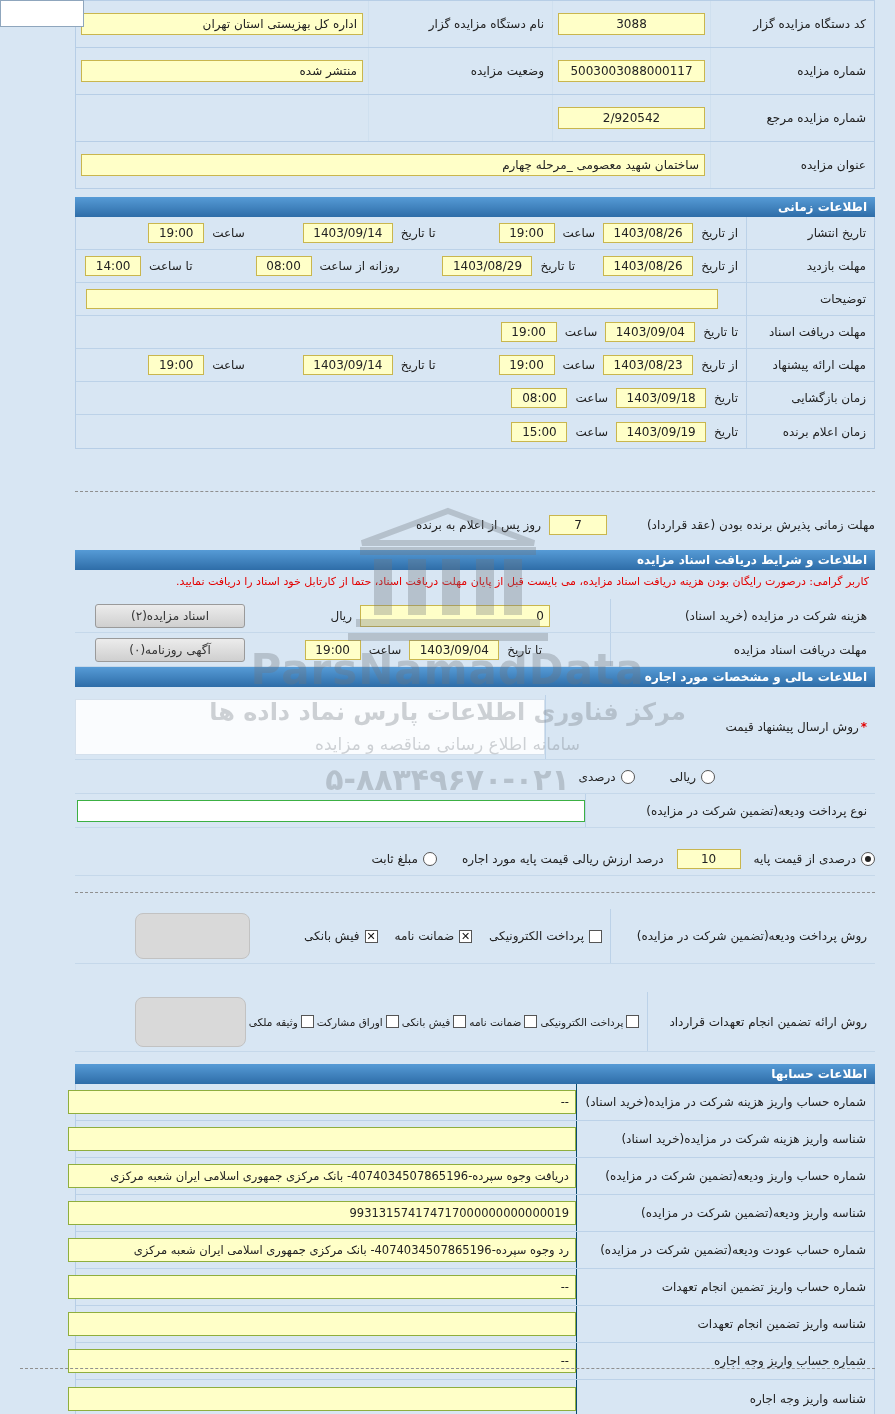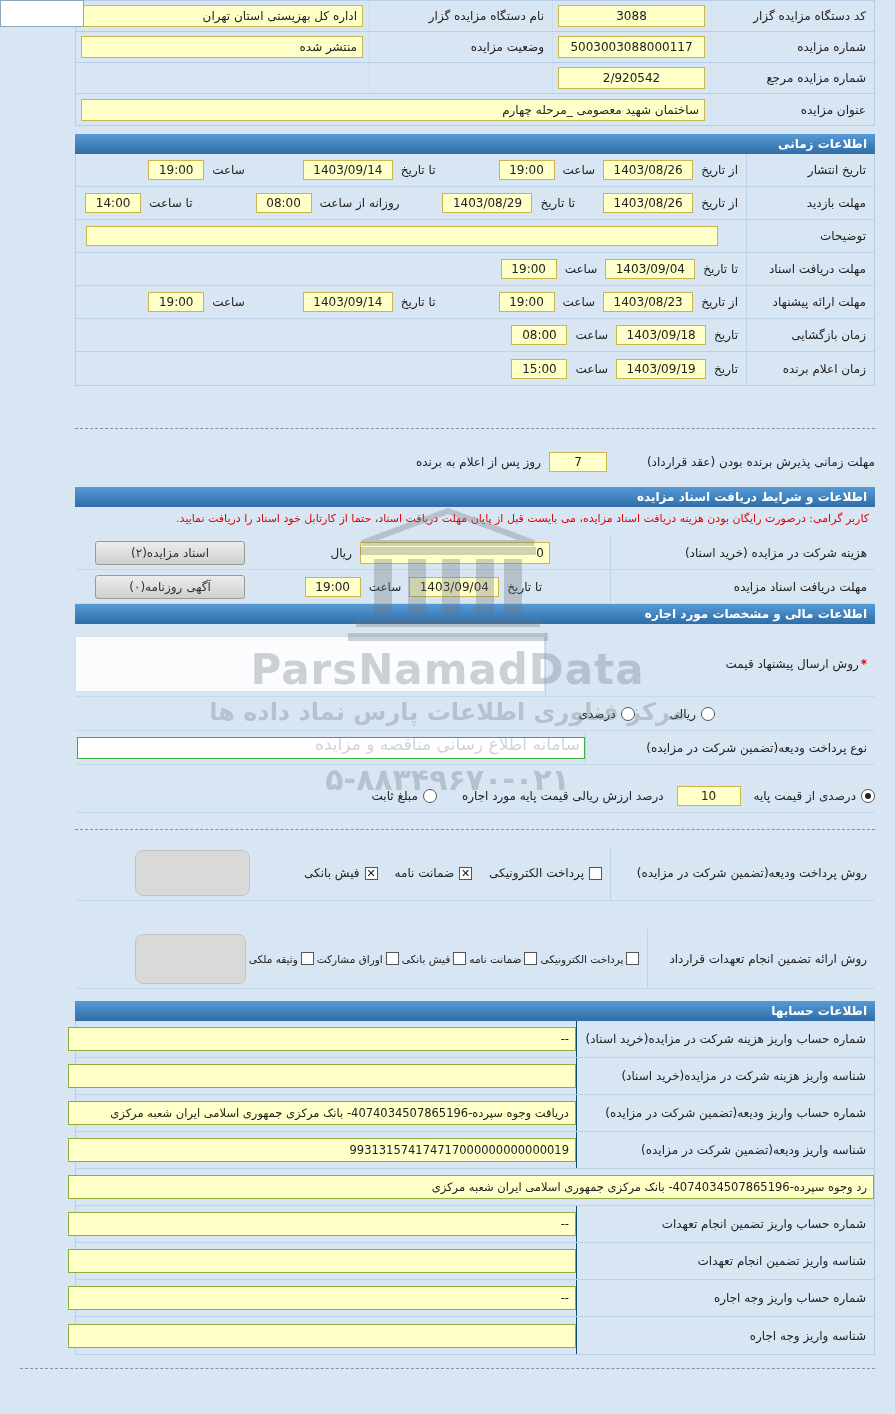--- a/index.html
+++ b/index.html
@@ -38,21 +38,21 @@
     background:linear-gradient(#569bd6,#2e6da8);
     color:#fff; font-weight:bold; font-size:12px;
   }
 
   
   .toptable { border:1px solid #b7cee6; background:transparent; }
   .t-row { display:grid; grid-template-columns:164px 158px 184px 1fr; min-height:31px; border-bottom:1px solid #b7cee6; }
   .t-row:last-child { border-bottom:none; }
   .t-row > * { border-left:1px solid #cfe0ef; display:flex; align-items:center; }
   .t-row > *:last-child { border-left:none; }
-  .t-lbl { justify-content:flex-start; padding:0 8px; text-align:center; }
+  .t-lbl { justify-content:flex-start; padding:16px 8px; text-align:center; }
   .t-cell { padding:1px 5px; }
   .span3 { grid-column: 2 / 5; }
 
   
   .ttable { border:1px solid #b7cee6; border-top:none; }
   .time-row { display:flex; align-items:center; height:33px; border-bottom:1px solid #bcd2e8; }
   .time-row:last-child { border-bottom:none; }
   .rl { width:128px; align-self:stretch; display:flex; align-items:center; padding:0 8px; border-left:1px solid #bcd2e8; }
   .sl { padding:0 8px; white-space:nowrap; }
   .notesfield { flex:1; margin-left:10px; margin-right:28px; }
@@ -330,20 +330,21 @@
     </div>
     <div class="acc-row">
       <div class="al">شماره حساب واریز ودیعه(تضمین شرکت در مزایده)</div>
       <div class="accfield">دریافت وجوه سپرده-4074034507865196- بانک مرکزی جمهوری اسلامی ایران شعبه مرکزی</div>
     </div>
     <div class="acc-row">
       <div class="al">شناسه واریز ودیعه(تضمین شرکت در مزایده)</div>
       <div class="accfield">993131574174717000000000000019</div>
     </div>
     <div class="acc-row">
+      <div class="al">شماره حساب عودت ودیعه(تضمین شرکت در مزایده)</div>
       <div class="accfield">رد وجوه سپرده-4074034507865196- بانک مرکزی جمهوری اسلامی ایران شعبه مرکزی</div>
     </div>
     <div class="acc-row">
       <div class="al">شماره حساب واریز تضمین انجام تعهدات</div>
       <div class="accfield">--</div>
     </div>
     <div class="acc-row">
       <div class="al">شناسه واریز تضمین انجام تعهدات</div>
       <div class="accfield"></div>
     </div>

